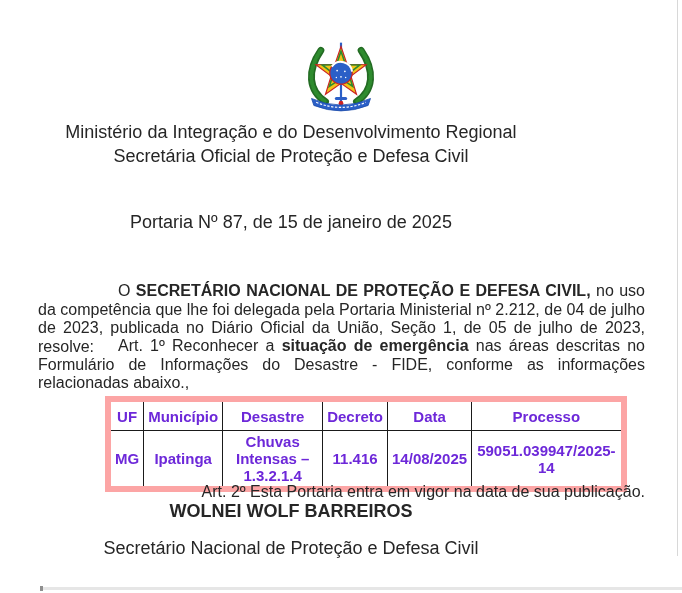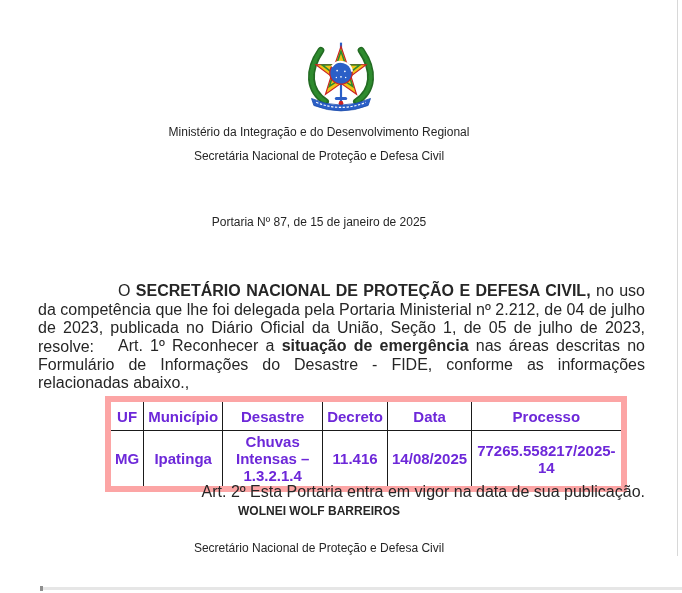--- a/index.html
+++ b/index.html
@@ -8,24 +8,23 @@
     background: #ffffff;
     font-family: "Liberation Sans", sans-serif;
     color: #262626;
     position: relative;
     overflow: hidden;
   }
   .abs { position: absolute; }
   .center-line {
     left: 0; width: 582px;
     text-align: center;
-    font-size: 12px;
+    font-size: 18px;
     line-height: 16px;
     white-space: nowrap;
-    padding-left: 28px;
   }
   .emblem-wrap { left: 50%; transform: translateX(-50%); top: 38px; width: 78px; height: 76px; }
   .ministry { top: 124px; }
   .secretariat { top: 148px; }
   .doc-title { top: 214px; }
   .body-par {
     left: 38px; width: 607px;
     font-size: 16px;
     line-height: 18.5px;
     text-align: justify;
@@ -101,21 +100,21 @@
     <circle cx="50" cy="50" r="1.1" fill="#ffffff"></circle>
     <circle cx="44" cy="51" r="0.9" fill="#ffffff"></circle>
     <circle cx="56" cy="51" r="0.9" fill="#ffffff"></circle>
 
     <path d="M 12,78 Q 50,95 88,78 L 85,87 Q 50,101 15,87 Z" fill="#2b5fc7" stroke="#1a4aa8" stroke-width="1"></path>
     <path d="M 18,83 Q 50,96 82,83" fill="none" stroke="#ffffff" stroke-width="1.4" stroke-dasharray="3 2"></path>
   </svg>
 </div>
 
 <div class="abs center-line ministry">Ministério da Integração e do Desenvolvimento Regional</div>
-<div class="abs center-line secretariat">Secretária Nacional de Proteção e Defesa Civil</div>
+<div class="abs center-line secretariat">Secretária Oficial de Proteção e Defesa Civil</div>
 
 <div class="abs center-line doc-title">Portaria Nº 87, de 15 de janeiro de 2025</div>
 
 <div class="abs body-par par1"><span>O </span><span class="bold">SECRETÁRIO NACIONAL DE PROTEÇÃO E DEFESA CIVIL,</span><span> no uso da competência que lhe foi delegada pela Portaria Ministerial nº 2.212, de 04 de julho de 2023, publicada no Diário Oficial da União, Seção 1, de 05 de julho de 2023, resolve:</span></div>
 
 <div class="abs body-par par2"><span>Art. 1º Reconhecer a </span><span class="bold">situação de emergência</span><span> nas áreas descritas no Formulário de Informações do Desastre - FIDE, conforme as informações relacionadas abaixo.,</span></div>
 
 <table class="fide">
   <colgroup>
     <col class="col-uf">
@@ -135,21 +134,21 @@
       <th>Processo</th>
     </tr>
   </thead>
   <tbody>
     <tr>
       <td>MG</td>
       <td>Ipatinga</td>
       <td>Chuvas Intensas – 1.3.2.1.4</td>
       <td>11.416</td>
       <td>14/08/2025</td>
-      <td>77265.558217/2025-14</td>
+      <td>59051.039947/2025-14</td>
     </tr>
   </tbody>
 </table>
 
 <div class="abs body-par art2">Art. 2º Esta Portaria entra em vigor na data de sua publicação.</div>
 
 <div class="abs center-line sig-name">WOLNEI WOLF BARREIROS</div>
 <div class="abs center-line sig-role">Secretário Nacional de Proteção e Defesa Civil</div>
 
 <div class="abs v-border"></div>

